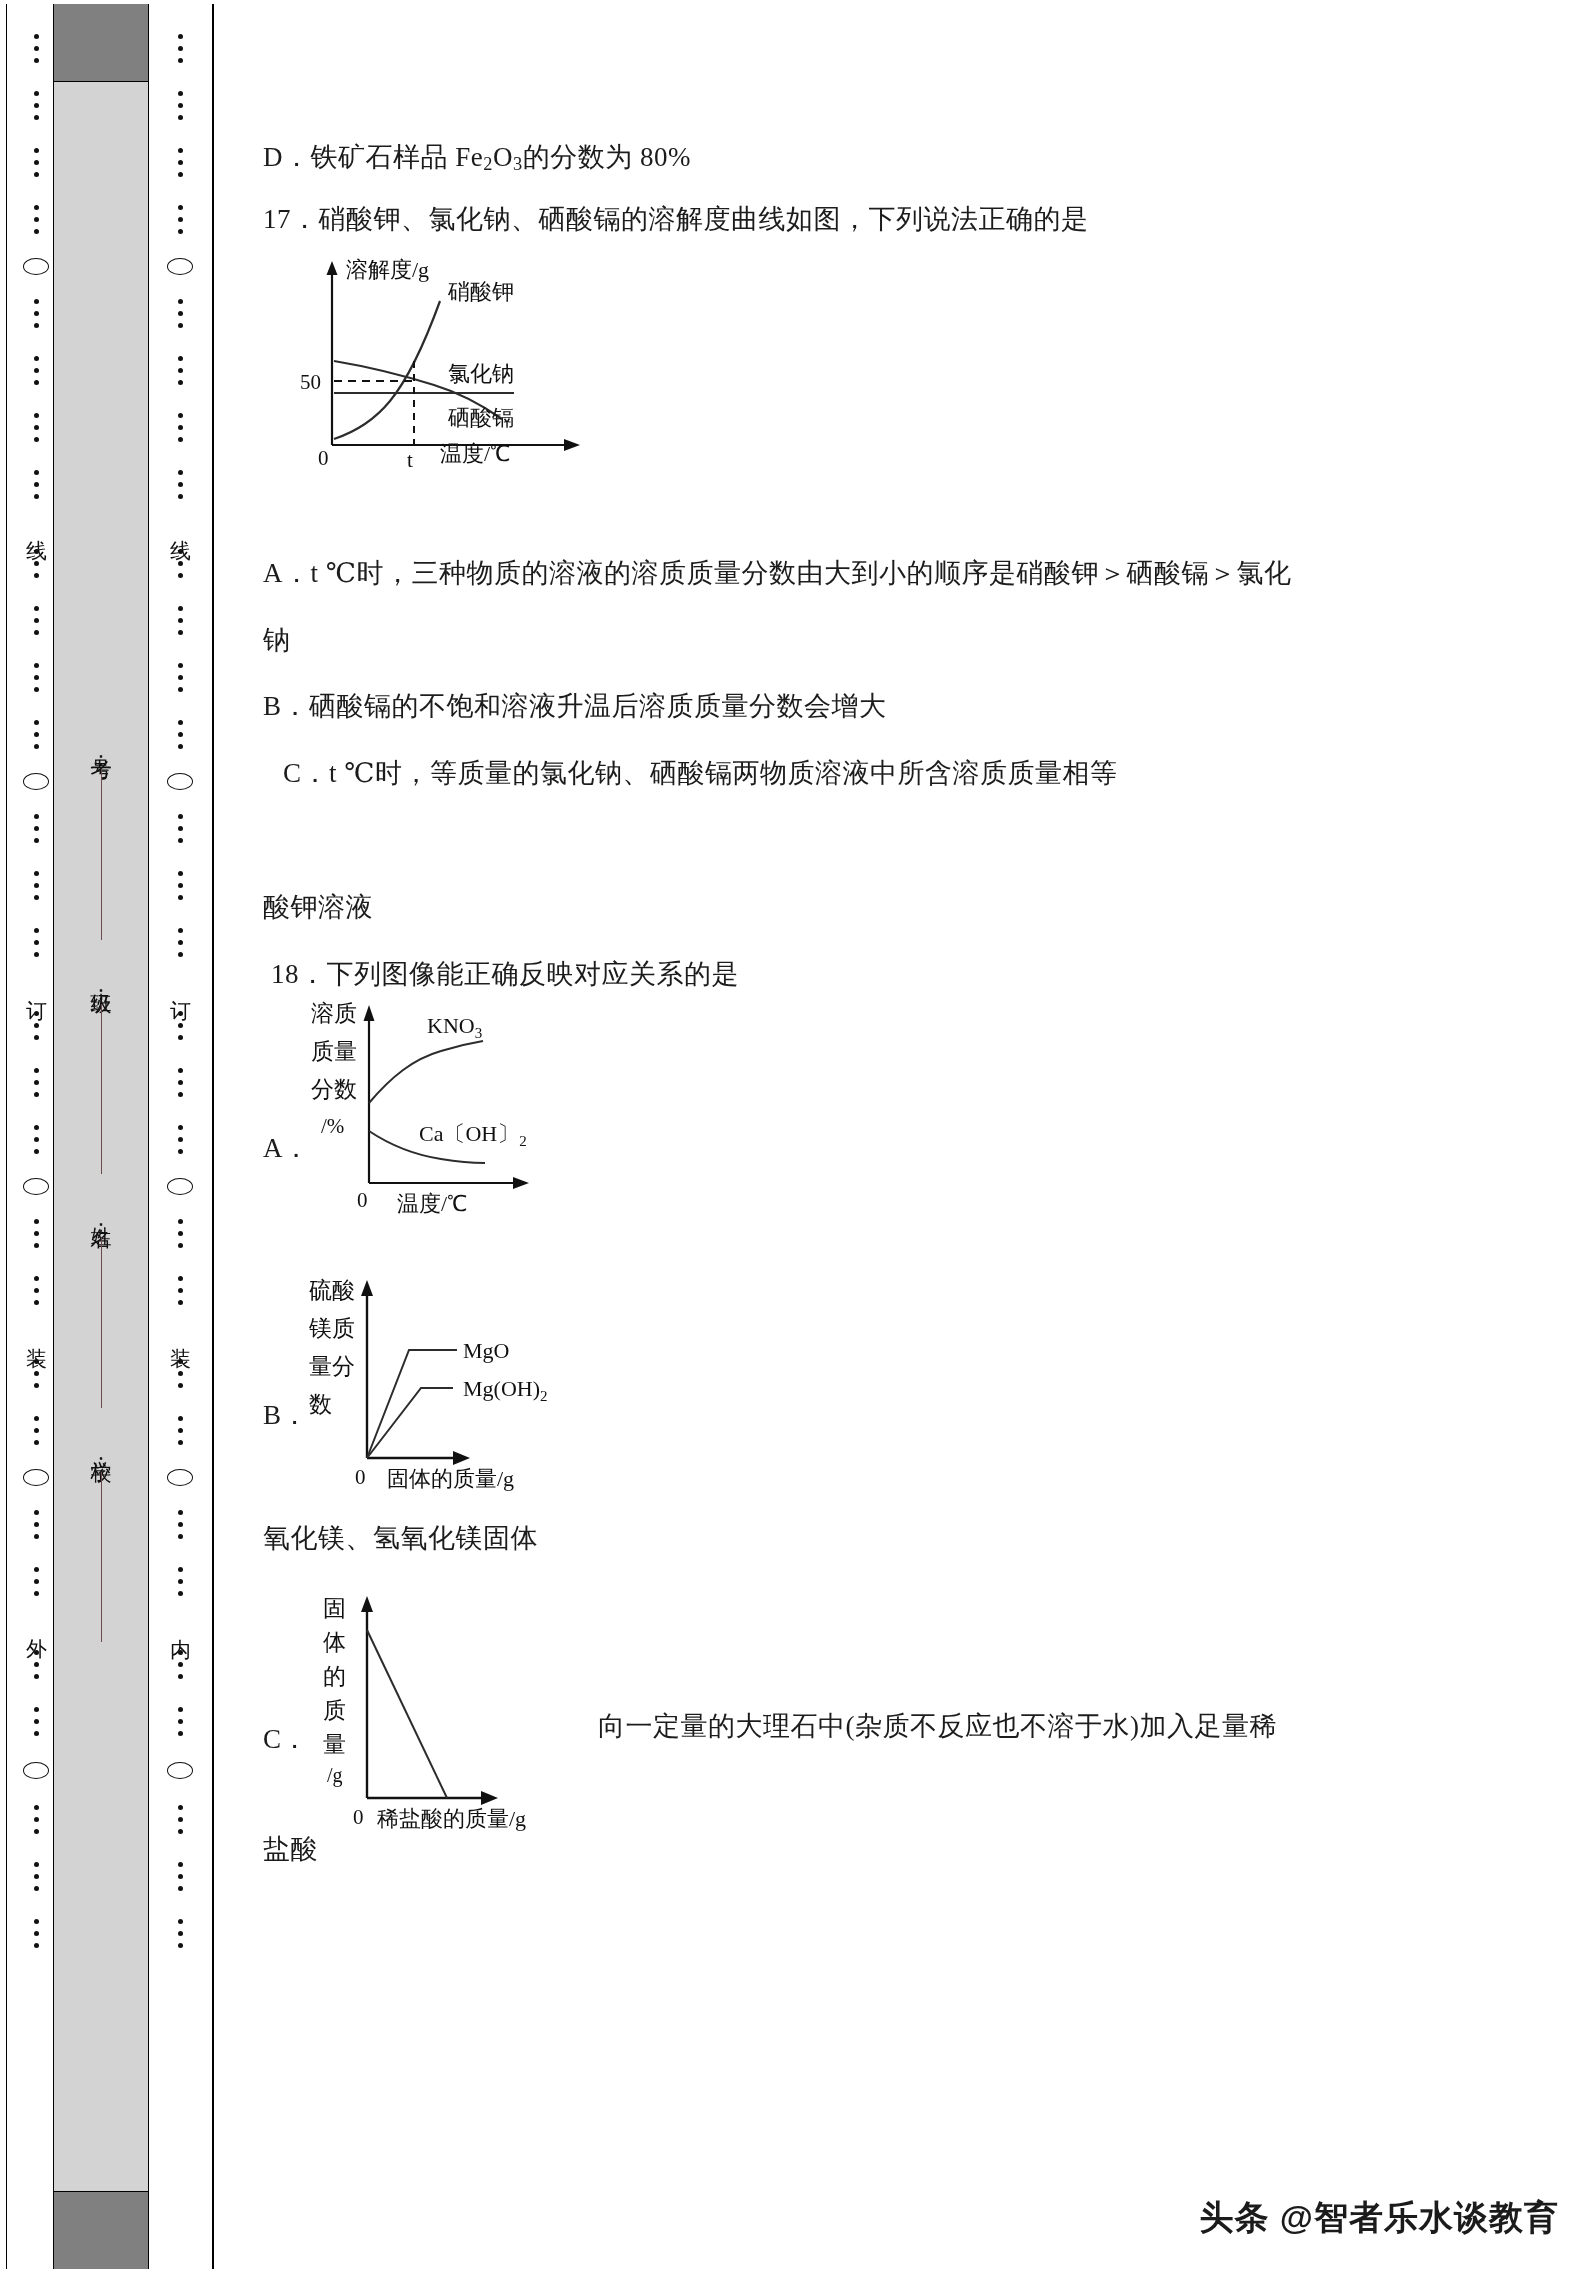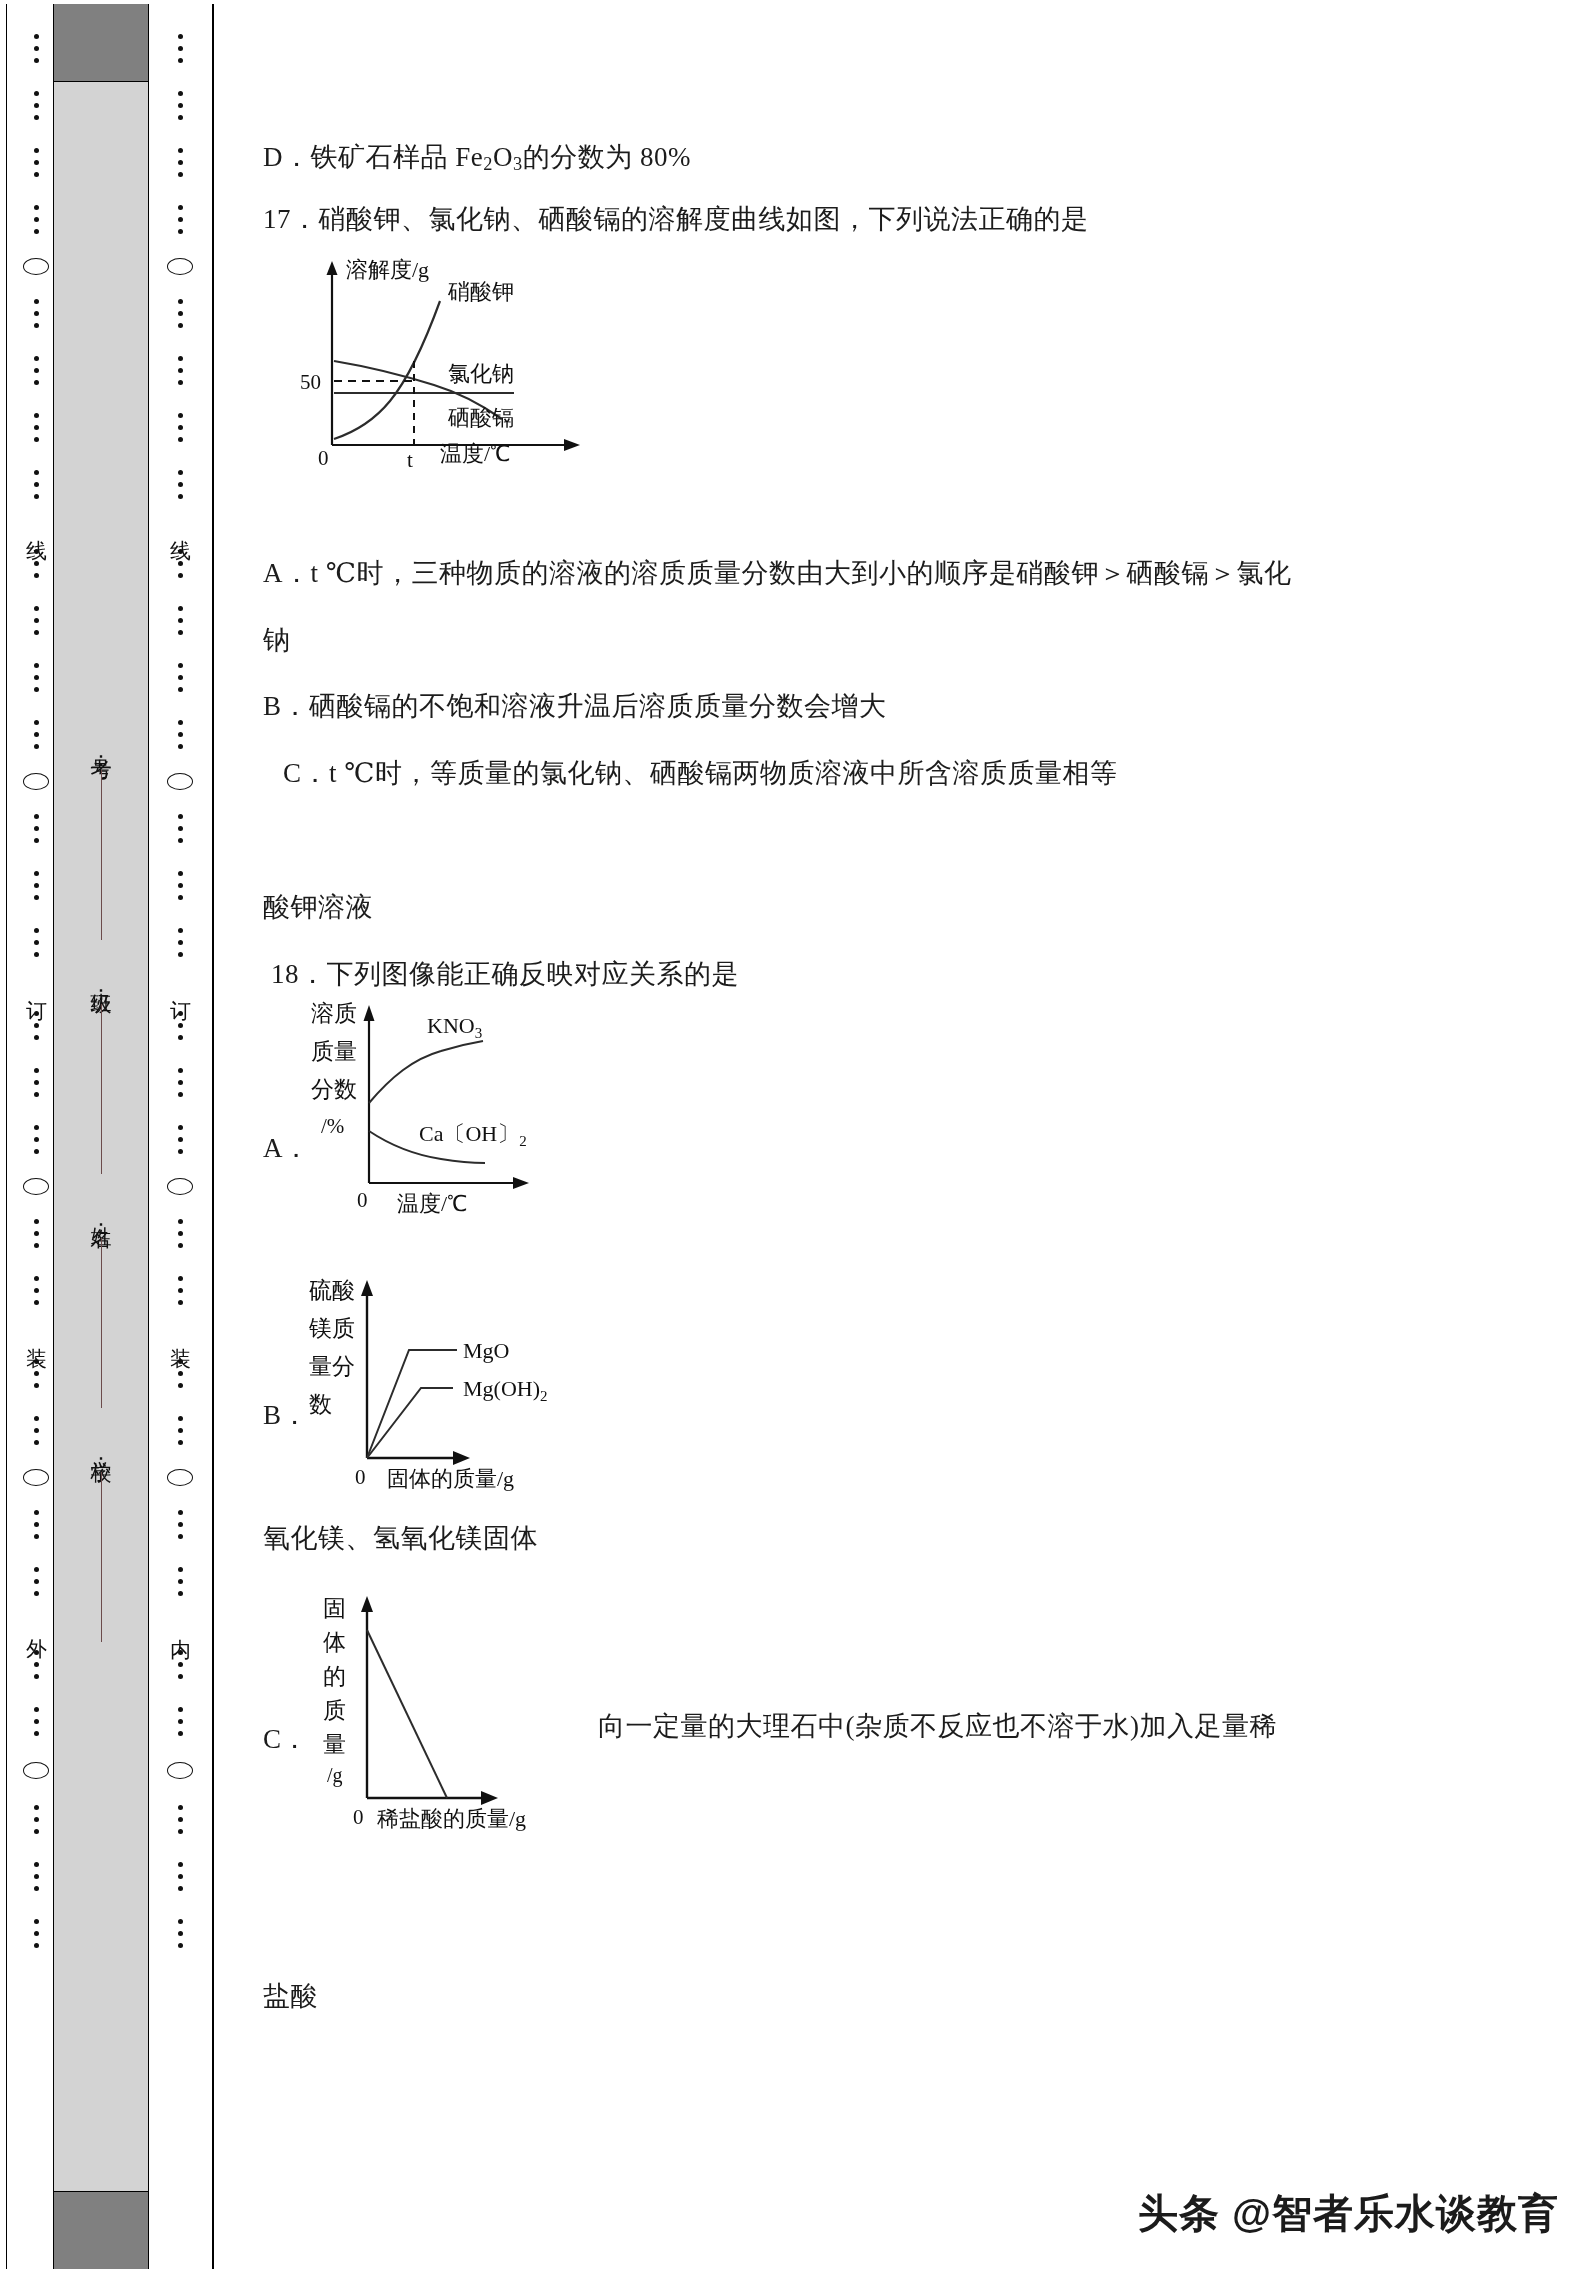--- a/index.html
+++ b/index.html
@@ -149,21 +149,21 @@
     right: 28px; bottom: 34px;
     display: flex; align-items: center; gap: 10px;
     color: #1b1b1b;
     font-size: 31px;
     font-family: "Liberation Sans", "DejaVu Sans", sans-serif;
     font-weight: bold;
     letter-spacing: 1px;
   }
   .wm-logo {
     display: inline-block;
-    font-size: 40px;
+    font-size: 34px;
     font-weight: bold;
   }
 </style>
 </head>
 <body>
 
 <div class="page">
 
   <div class="sheet-edge-left"></div>
   <div class="sheet-edge-right"></div>
@@ -645,21 +645,21 @@
         <polygon points="193,208 176,201 176,215" fill="#111"></polygon>
 
         <line x1="62" y1="40" x2="142" y2="208" stroke="#2c2c2c" stroke-width="2"></line>
 
         <text x="48" y="234" font-family="Liberation Serif, serif" font-size="21" fill="#111">0</text>
         <text x="72" y="236" font-family="Liberation Serif, serif" font-size="22" fill="#111">稀盐酸的质量/g</text>
       </svg>
     </div>
 
     <div class="q-line abs" style="left:348px; top:1713px;">向一定量的大理石中(杂质不反应也不溶于水)加入足量稀</div>
-    <div class="q-line abs" style="left:13px; top:1983px;">盐酸</div>
+    <div class="q-line abs" style="left:13px; top:1836px;">盐酸</div>
 
 
   </div>
 
   <div class="watermark">
     <span class="wm-logo">头条 @智者乐水谈教育</span>
   </div>
 
 </div>
 

